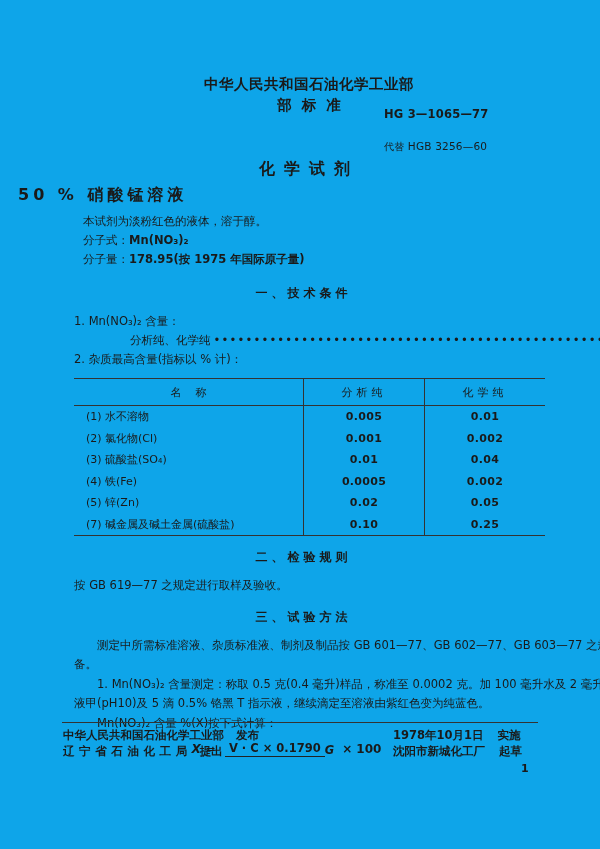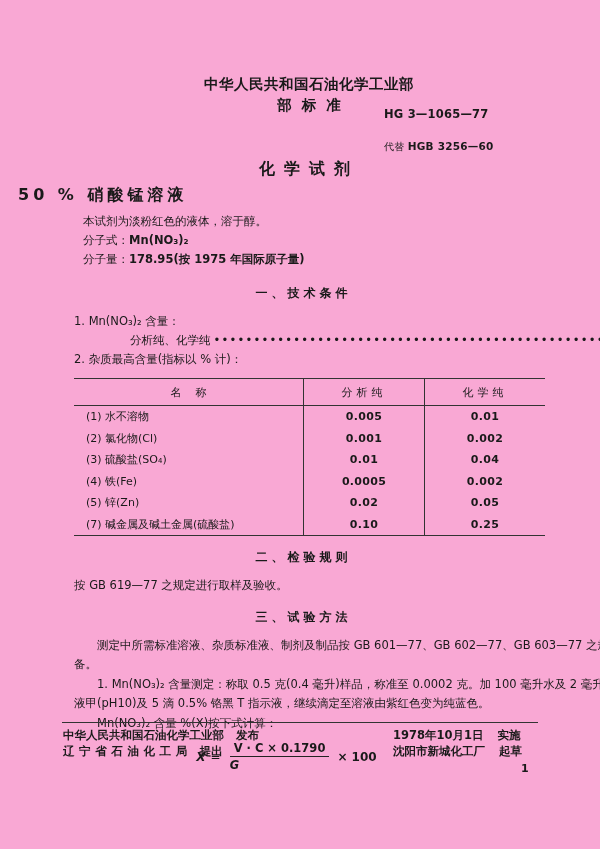--- a/index.html
+++ b/index.html
@@ -4,21 +4,21 @@
 <style>
   html, body {
     margin: 0;
     padding: 0;
     background: #ffffff;
   }
   .page {
     position: relative;
     width: 600px;
     height: 849px;
-    background: #f9a8d4;
+    background: #0ea5e9;
     font-family: "DejaVu Sans", "Liberation Sans", sans-serif;
     color: #1a1a1a;
     overflow: hidden;
     box-sizing: border-box;
   }
 
   
   .header-block {
     position: absolute;
     left: 0;
@@ -68,21 +68,21 @@
     white-space: nowrap;
   }
   .std-replaces {
     position: absolute;
     left: 384px;
     top: 140px;
     font-size: 10px;
     letter-spacing: 0.2px;
     white-space: nowrap;
   }
-  .std-replaces b { font-weight: 700; font-size: 10.5px; }
+  .std-replaces b { font-weight: 400; font-size: 10.5px; }
 
   
   .body-area {
     position: absolute;
     left: 74px;
     top: 212px;
     width: 455px;
   }
   .intro-line {
     font-size: 11.5px;
@@ -177,21 +177,22 @@
     margin-top: 8px;
     display: flex;
     justify-content: center;
     align-items: center;
     font-size: 12px;
     padding-right: 30px;
   }
   .formula i { font-style: italic; font-weight: 700; }
   .frac {
     display: inline-flex;
-    flex-direction: column;
+    flex-direction: row;
+    align-items: center;
     vertical-align: middle;
     margin: 0 4px;
   }
   .frac .num {
     padding: 0 4px 1px 4px;
     border-bottom: 1.1px solid #222;
     font-weight: 700;
     font-size: 11.5px;
   }
   .frac .den {

